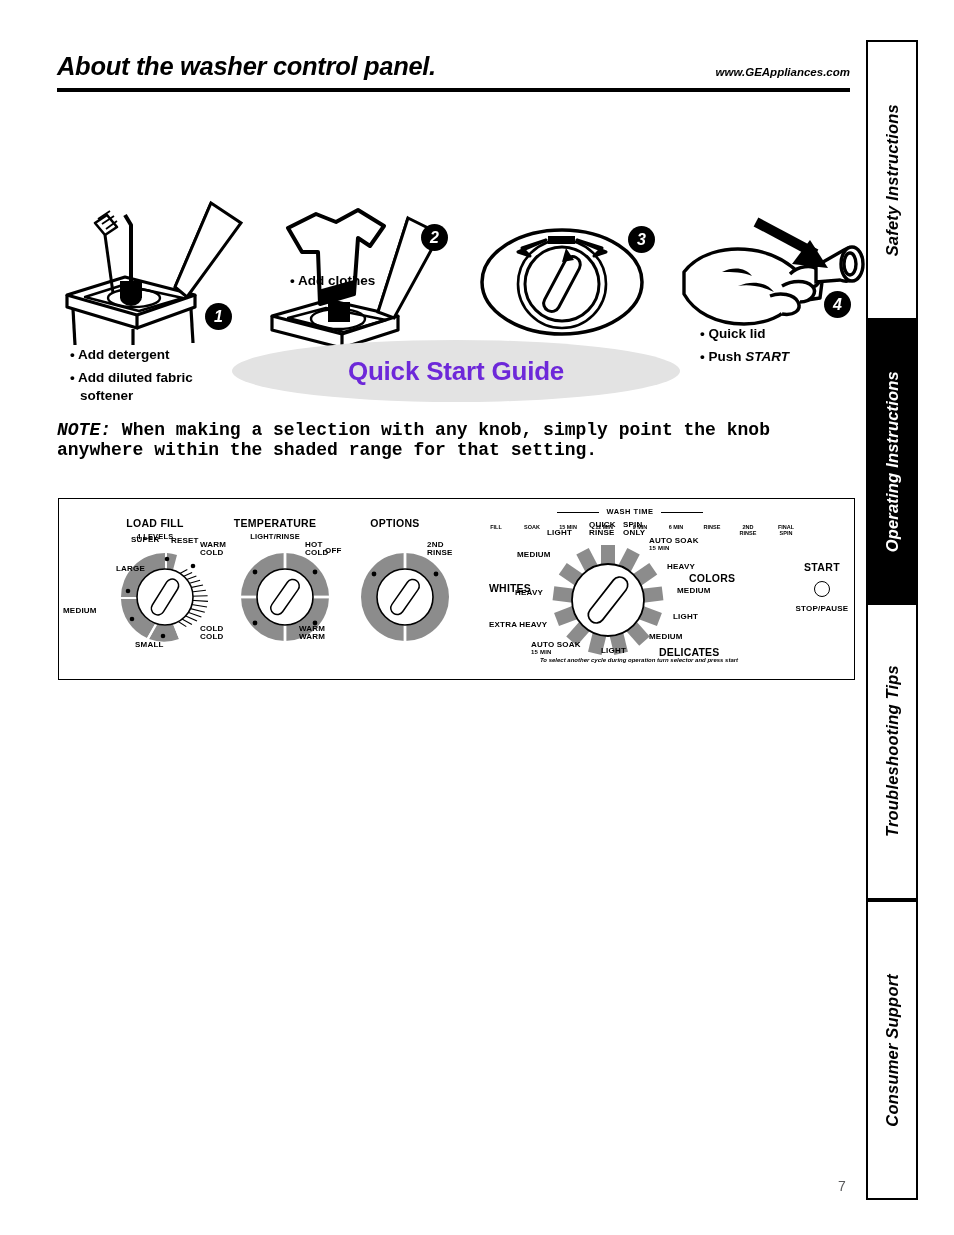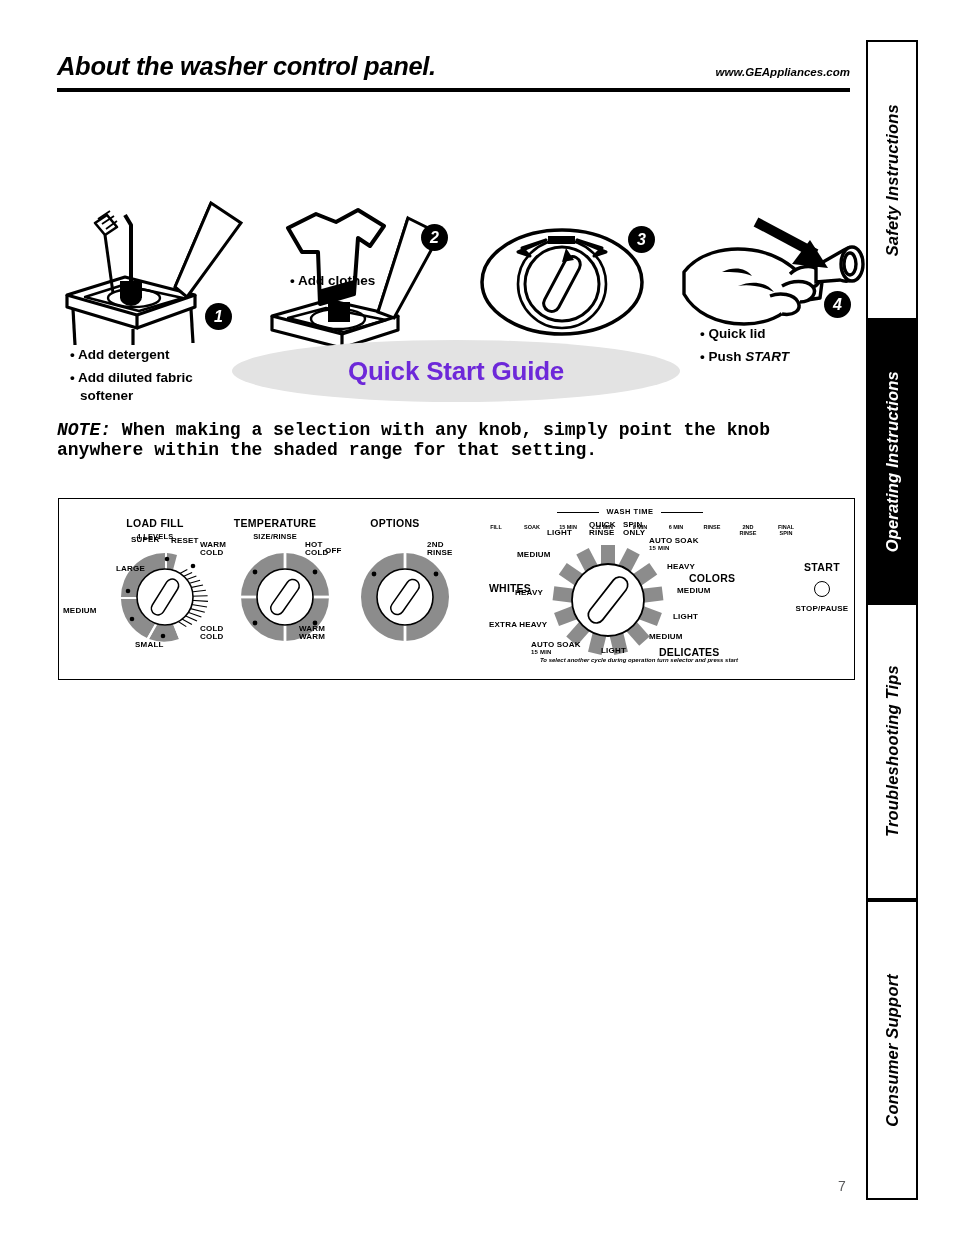--- a/index.html
+++ b/index.html
@@ -333,21 +333,21 @@
     <div class="dial-lbl" style="left:56px; top:19px;">SUPER</div>
     <div class="dial-lbl" style="left:96px; top:20px;">RESET</div>
     <div class="dial-lbl" style="left:1px; top:48px;padding-left:40px;">LARGE</div>
     <div class="dial-lbl" style="left:-12px; top:90px;">MEDIUM</div>
     <div class="dial-lbl" style="left:60px; top:124px;">SMALL</div>
   </div>
 
   <div class="knob-group" style="left:136px; top:18px;">
     <div class="knob-title" style="left:0; top:0;">
       <span>TEMPERATURE</span><br>
-      <span class="knob-sub">SIZE/RINSE</span>
+      <span class="knob-sub">LIGHT/RINSE</span>
     </div>
 
     <div class="dial-wrap" style="left:40px; top:30px;">
       <svg width="100" height="100" viewBox="0 0 100 100">
         <circle cx="50" cy="50" r="44" fill="#8c8c8c"></circle>
         <g fill="#fff">
           <rect x="48.6" y="4" width="2.8" height="20"></rect>
           <rect x="48.6" y="76" width="2.8" height="20"></rect>
           <rect x="4" y="48.6" width="20" height="2.8"></rect>
           <rect x="76" y="48.6" width="20" height="2.8"></rect>

